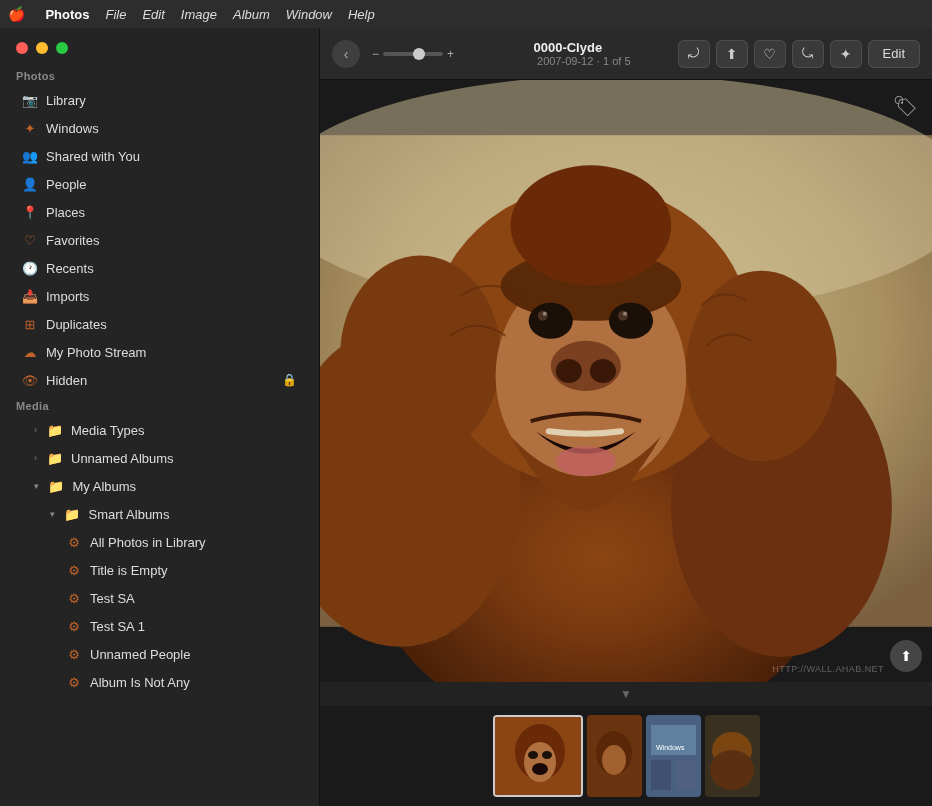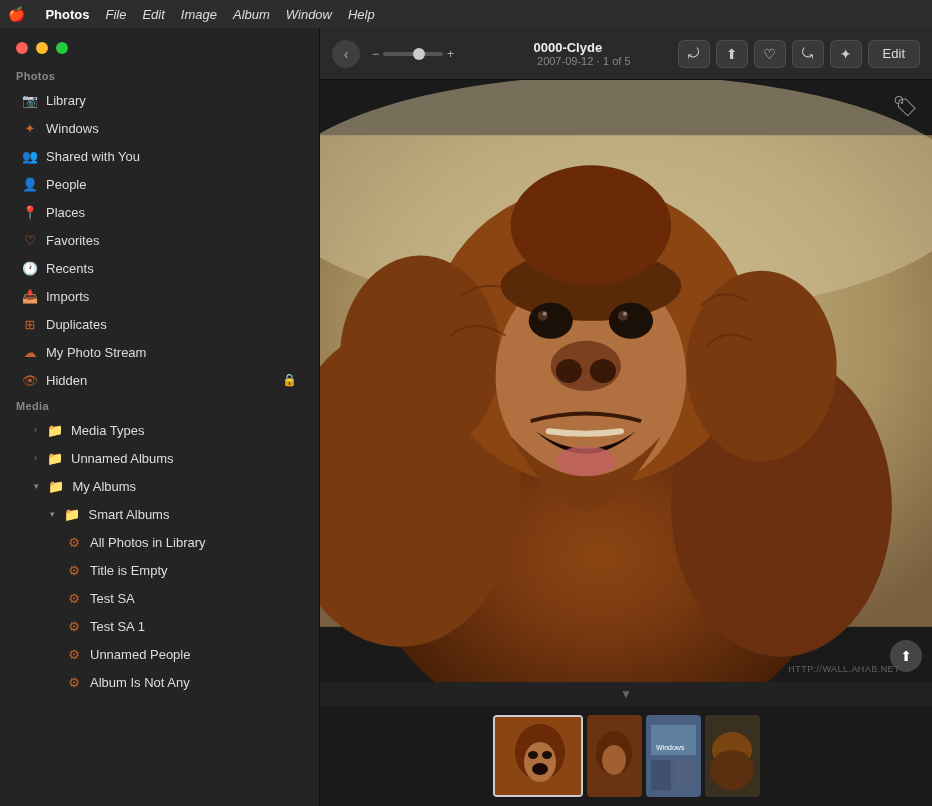--- a/index.html
+++ b/index.html
@@ -265,21 +265,21 @@
       display: flex;
       align-items: center;
       justify-content: center;
       color: #fff;
       font-size: 14px;
     }
 
     .watermark {
       position: absolute;
       bottom: 8px;
-      right: 32px;
+      right: 48px;
       font-size: 9px;
       color: rgba(255,255,255,0.3);
       letter-spacing: 0.05em;
     }
 
     
     .separator-bar {
       height: 24px;
       background: #222;
       display: flex;

